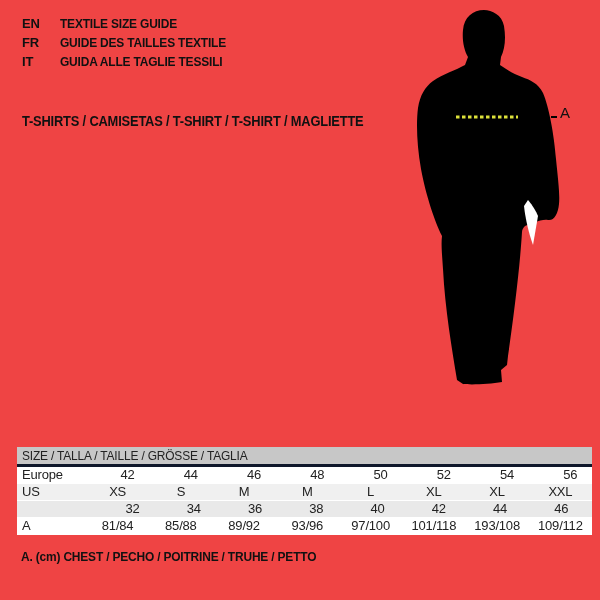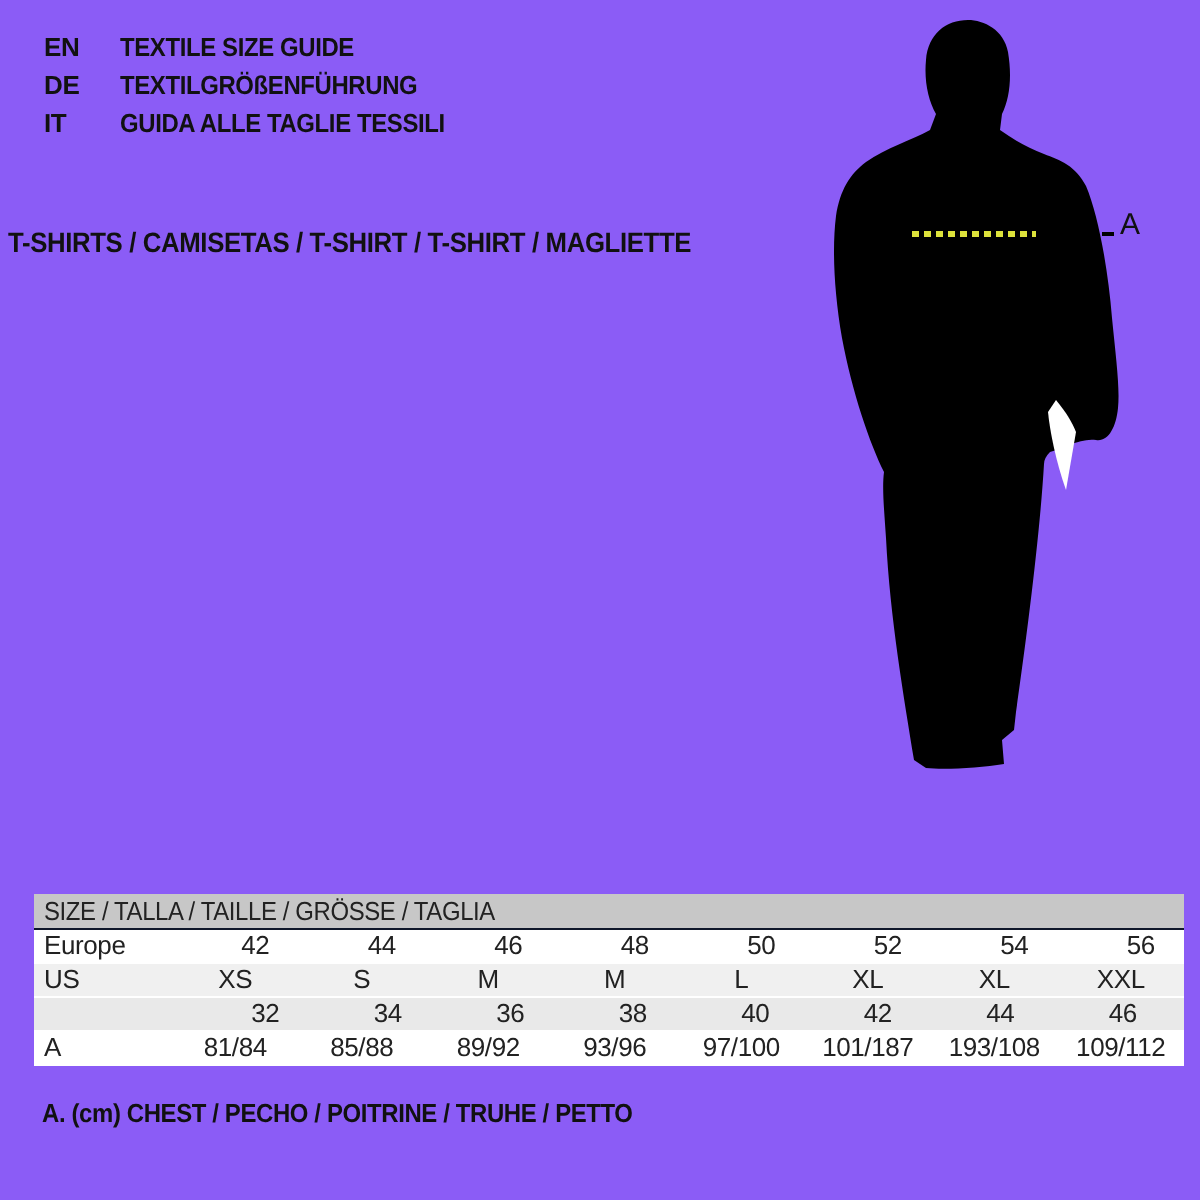--- a/index.html
+++ b/index.html
@@ -1,41 +1,41 @@
 <!DOCTYPE html>
 <html><head>
 <meta charset="utf-8">
 <style>
   html,body{margin:0;padding:0;background:#fff;}
   #canvas{
-    position:relative;width:600px;height:600px;background:#8b5cf6;overflow:hidden;
+    position:relative;width:600px;height:600px;background:#ef4444;overflow:hidden;
     font-family:"Liberation Sans", sans-serif;color:#111;
   }
   .cond{display:inline-block;transform:scaleX(0.92);transform-origin:0 50%;white-space:nowrap;}
 
   
   .lang-list{position:absolute;left:22px;top:14px;}
   .lang-row{display:flex;height:19px;line-height:19px;font-size:13px;font-weight:bold;letter-spacing:-0.2px;}
   .lang-code{width:38px;flex:0 0 38px;}
 
   
-  .cats{position:absolute;left:4px;top:111px;font-size:14px;font-weight:bold;letter-spacing:-0.2px;}
+  .cats{position:absolute;left:22px;top:111px;font-size:14px;font-weight:bold;letter-spacing:-0.2px;}
   .cats div{height:21px;line-height:21px;}
 
   
   .figure-svg{position:absolute;left:412px;top:4px;width:150px;height:390px;}
   .measure-dashes{position:absolute;left:540px;top:116px;width:17px;height:0;border-top:2px dashed #000;}
   .measure-label{position:absolute;left:560px;top:104px;font-size:15px;line-height:17px;}
 
   
   .section-title{position:absolute;left:21px;top:415px;font-size:13.5px;font-weight:bold;letter-spacing:-0.2px;}
 
   
   .size-table{position:absolute;left:17px;top:447px;width:575px;font-size:13px;letter-spacing:-0.2px;color:#222;}
-  .thead{height:17px;line-height:17px;background:#c7c7c7;padding-left:5px;border-bottom:1px solid #0f172a;}
+  .thead{height:17px;line-height:17px;background:#c7c7c7;padding-left:5px;border-bottom:3px solid #0f172a;}
   .trow{display:flex;height:16px;line-height:16px;border-bottom:1px solid #fff;}
   .tlabel{flex:0 0 64px;padding-left:5px;text-align:left;}
   .tcell{flex:1 1 0;text-align:center;}
   .row-0{background:#ffffff;gap:20px;}
   .row-1{background:#f0f0f0;}
   .row-2{background:#e9e9e9;padding-left:16px;}
   .row-3{background:#ffffff;}
 
   
   .footnote{position:absolute;left:21px;top:549px;font-size:13px;font-weight:bold;letter-spacing:-0.2px;}
@@ -44,22 +44,22 @@
 <body>
 
 <div id="canvas">
 
   <div class="lang-list">
     <div class="lang-row">
       <span class="lang-code">EN</span>
       <span class="cond">TEXTILE SIZE GUIDE</span>
     </div>
     <div class="lang-row">
-      <span class="lang-code">DE</span>
-      <span class="cond">TEXTILGRÖßENFÜHRUNG</span>
+      <span class="lang-code">FR</span>
+      <span class="cond">GUIDE DES TAILLES TEXTILE</span>
     </div>
     <div class="lang-row">
       <span class="lang-code">IT</span>
       <span class="cond">GUIDA ALLE TAGLIE TESSILI</span>
     </div>
   </div>
 
   <div class="cats">
     <div><span class="cond">T-SHIRTS / CAMISETAS / T-SHIRT / T-SHIRT / MAGLIETTE</span></div>
   </div>
@@ -142,21 +142,21 @@
       <span class="tcell">44</span>
       <span class="tcell">46</span>
     </div>
     <div class="trow row-3">
       <span class="tlabel">A</span>
       <span class="tcell">81/84</span>
       <span class="tcell">85/88</span>
       <span class="tcell">89/92</span>
       <span class="tcell">93/96</span>
       <span class="tcell">97/100</span>
-      <span class="tcell">101/187</span>
+      <span class="tcell">101/118</span>
       <span class="tcell">193/108</span>
       <span class="tcell">109/112</span>
     </div>
   </div>
 
   <div class="footnote">
     <span class="cond">A. (cm) CHEST / PECHO / POITRINE / TRUHE / PETTO</span>
   </div>
 
 </div>

